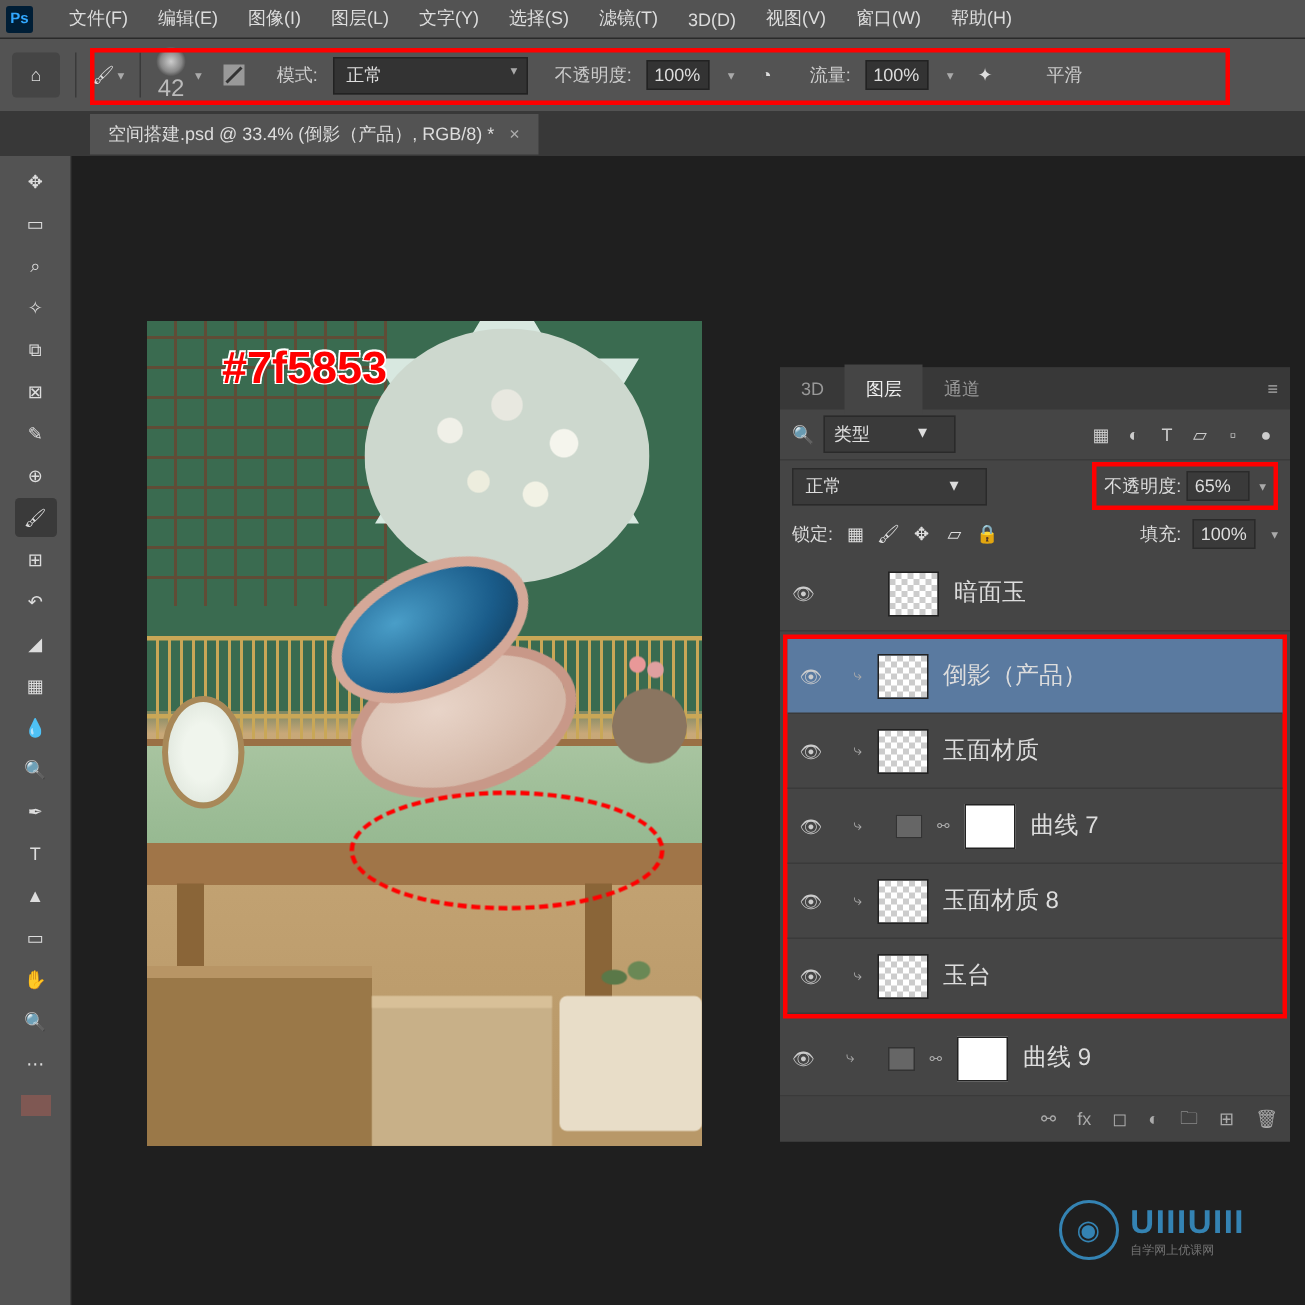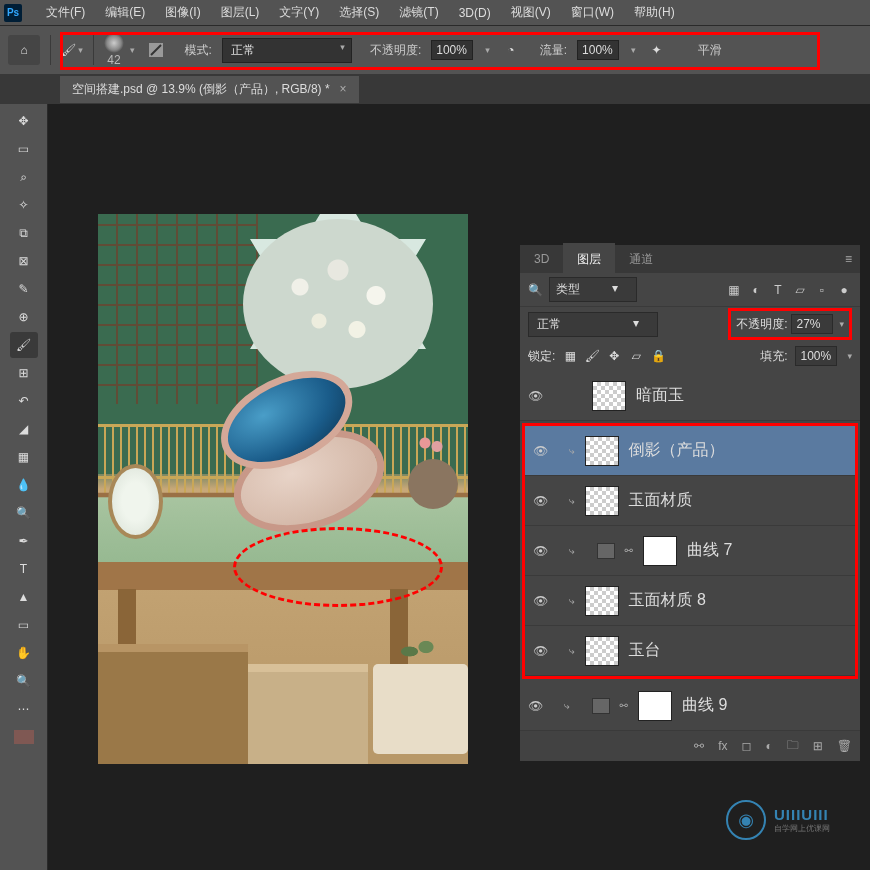--- a/index.html
+++ b/index.html
@@ -6,21 +6,21 @@
 body{background:#535353;width:870px;height:870px;overflow:hidden;position:relative}
 .menubar{background:#535353;height:26px;display:flex;align-items:center;padding:0 4px;border-bottom:1px solid #2a2a2a}
 .ps-logo{width:18px;height:18px;background:#001e36;color:#31a8ff;font-weight:bold;font-size:10px;display:flex;align-items:center;justify-content:center;border-radius:2px;margin-right:14px}
 .menu-item{padding:0 10px;cursor:pointer}
 .optbar{height:48px;background:#535353;display:flex;align-items:center;padding:0 8px;gap:10px;position:relative}
 .red-box-1{position:absolute;left:60px;top:6px;width:760px;height:38px;border:3px solid red;pointer-events:none;z-index:10}
 .home-btn{width:32px;height:30px;display:flex;align-items:center;justify-content:center;background:#454545;border-radius:3px}
 .sep{width:1px;height:30px;background:#3a3a3a}
 .brush-prev{display:flex;align-items:center;gap:4px}
 .brush-dot{width:20px;height:20px;background:radial-gradient(circle,#ccc 0%,#888 50%,transparent 70%);border-radius:50%}
-.brush-sz{font-size:12px;color:#bbb}
+.brush-sz{font-size:16px;color:#bbb}
 .dropdown-arr{font-size:9px;color:#aaa;margin-left:2px}
 .tool-ic{width:22px;height:22px;display:flex;align-items:center;justify-content:center}
 .opt-lbl{color:#ccc;margin-left:8px}
 .opt-select{background:#333;border:1px solid #222;padding:3px 20px 3px 8px;min-width:130px;position:relative}
 .opt-input{background:#333;border:1px solid #222;padding:2px 4px;width:42px;text-align:left}
 .tabbar{height:30px;background:#383838;display:flex;align-items:center;padding-left:60px}
 .doc-tab{background:#535353;padding:5px 12px;display:flex;align-items:center;gap:10px;font-size:11px}
 .doc-close{color:#aaa;cursor:pointer}
 .workspace{display:flex;height:766px}
 .toolpanel{width:48px;background:#535353;display:flex;flex-direction:column;align-items:center;padding-top:4px;gap:2px;border-right:1px solid #2a2a2a}
@@ -80,21 +80,21 @@
 .thumb-checker{background:repeating-conic-gradient(#ccc 0 25%,#fff 0 50%) 0 0/8px 8px}
 .thumb-white{background:#fff}
 .layer-name{color:#ddd;font-size:16px}
 .link-ic{font-size:10px;color:#aaa;margin-left:12px}
 .adj-ic{width:18px;height:16px;background:#666;border:1px solid #333;margin-left:12px}
 .chain{font-size:10px;color:#aaa}
 .panel-footer{display:flex;align-items:center;justify-content:flex-end;height:30px;padding:0 8px;gap:14px;background:#424242}
 .foot-ic{color:#aaa;font-size:12px}
 .watermark{position:absolute;right:40px;bottom:30px;display:flex;align-items:center;gap:8px;opacity:0.8}
 .wm-logo{width:40px;height:40px;border:2px solid #3a9dd8;border-radius:50%;display:flex;align-items:center;justify-content:center;color:#3a9dd8;font-size:18px}
-.wm-txt{color:#3a9dd8;font-size:15px;font-weight:bold;letter-spacing:1px}
+.wm-txt{color:#3a9dd8;font-size:22px;font-weight:bold;letter-spacing:1px}
 .wm-sub{color:#888;font-size:8px}
 </style>
 </head>
 <body>
 
 <div class="menubar">
   <div class="ps-logo">Ps</div>
   <div class="menu-item">文件(F)</div>
   <div class="menu-item">编辑(E)</div>
   <div class="menu-item">图像(I)</div>
@@ -137,21 +137,21 @@
   <div class="tool-ic">◔</div>
   <span class="opt-lbl">流量:</span>
   <div class="opt-input">100%</div>
     <span class="dropdown-arr">▾</span>
   <div class="tool-ic">✦</div>
   <span class="opt-lbl" style="margin-left:20px">平滑</span>
 </div>
 
 <div class="tabbar">
   <div class="doc-tab">
-    <span>空间搭建.psd @ 13.9% (倒影（产品）, RGB/8) *</span>
+    <span>空间搭建.psd @ 33.4% (倒影（产品）, RGB/8) *</span>
     <span class="doc-close">×</span>
   </div>
 </div>
 
 <div class="ruler-h">
   <span class="ruler-tick" style="left:40px">0</span>
   <span class="ruler-tick" style="left:130px">1</span>
   <span class="ruler-tick" style="left:225px">2</span>
   <span class="ruler-tick" style="left:320px">3</span>
   <span class="ruler-tick" style="left:415px">4</span>
@@ -192,20 +192,21 @@
     <div class="tool">T</div>
     <div class="tool">▲</div>
     <div class="tool">▭</div>
     <div class="tool">✋</div>
     <div class="tool">🔍</div>
     <div class="tool">⋯</div>
     <div class="color-swatch" style="background:#7f5853"></div>
   </div>
 
   <div class="canvas-area">
+    <div class="annot">#7f5853</div>
     <div class="canvas-img">
       <div class="wall"></div>
       <div class="lattice"></div>
       <div class="quatre"></div>
       <div class="flowers"></div>
       <div class="fence"></div>
       <div class="table">
         <div class="table-top"></div>
         <div class="table-edge"></div>
         <div class="leg1"></div>
@@ -242,21 +243,21 @@
     <span class="panel-ic">◐</span>
     <span class="panel-ic">T</span>
     <span class="panel-ic">▱</span>
     <span class="panel-ic">▫</span>
     <span class="panel-ic">●</span>
   </div>
   <div class="blend-row">
     <div class="blend-sel"><span>正常</span><span style="float:right">▾</span></div>
     <div class="opac-group">
       <span>不透明度:</span>
-      <div class="opac-inp">27%</div>
+      <div class="opac-inp">65%</div>
       <span class="dropdown-arr">▾</span>
     </div>
   </div>
   <div class="lock-row">
     <span>锁定:</span>
     <span class="lock-ic">▦</span>
     <span class="lock-ic">🖌</span>
     <span class="lock-ic">✥</span>
     <span class="lock-ic">▱</span>
     <span class="lock-ic">🔒</span>

